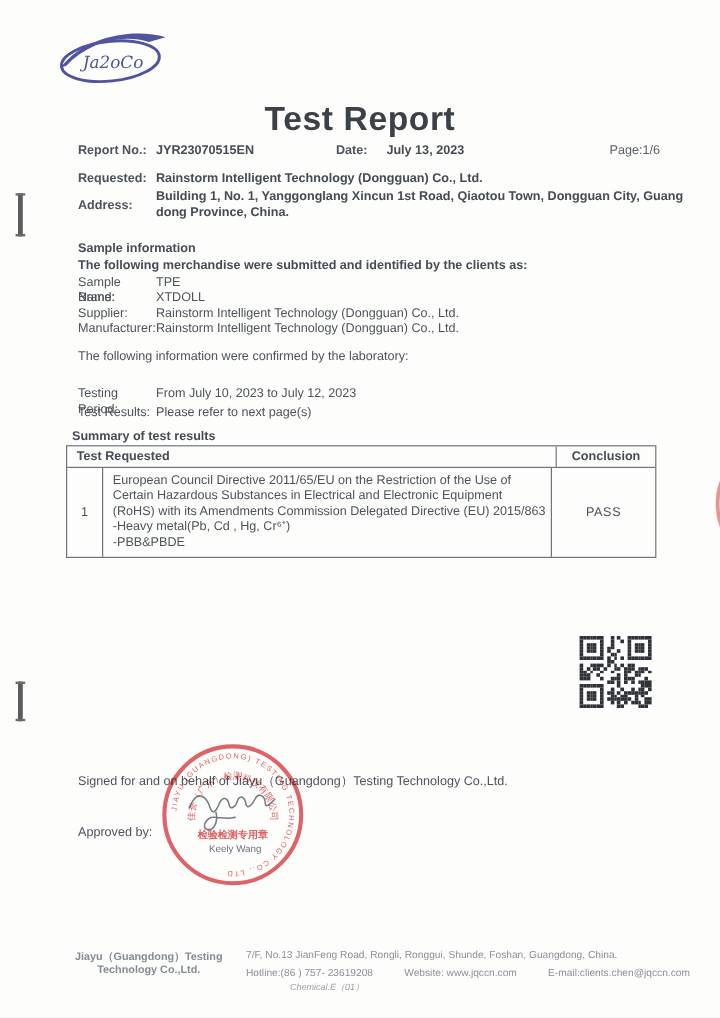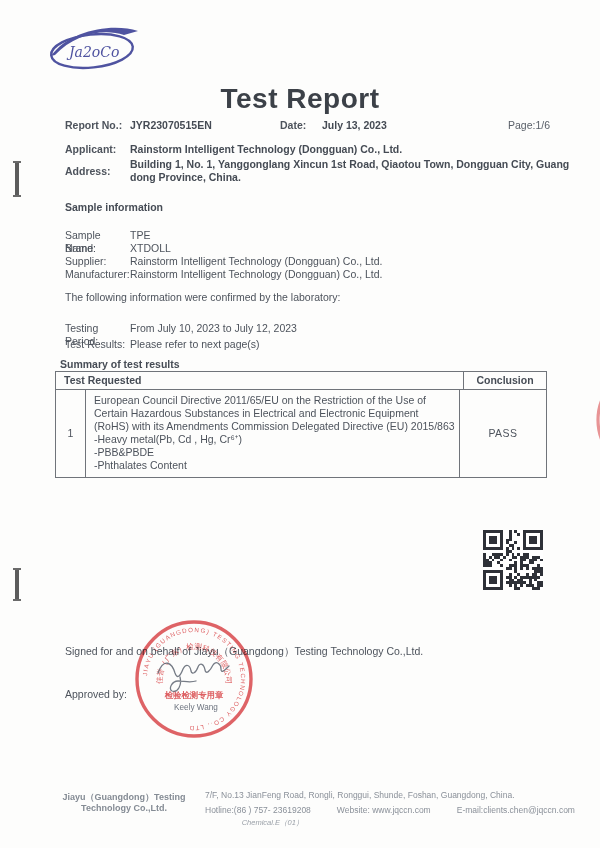--- a/index.html
+++ b/index.html
@@ -59,30 +59,31 @@
 
   <div class="abs" style="left:65px;top:119px;width:480px;">
     <span class="b" style="position:absolute;left:0;">Report No.:</span>
     <span class="b" style="position:absolute;left:65px;color:#454b54;">JYR23070515EN</span>
     <span class="b" style="position:absolute;left:215px;">Date:</span>
     <span class="b" style="position:absolute;left:257px;color:#454b54;">July 13, 2023</span>
     <span style="position:absolute;left:443px;color:#5a6069;">Page:1/6</span>
   </div>
 
   <div class="abs kv" style="left:65px;top:143px;width:500px;">
-    <span class="lab b">Applicant:</span>
+    <span class="lab b">Requested:</span>
     <span class="val b" style="color:#454b54;">Rainstorm Intelligent Technology (Dongguan) Co., Ltd.</span>
   </div>
 
   <div class="abs kv" style="left:65px;top:158px;width:510px;">
     <span class="lab b" style="align-self:center;">Address:</span>
     <span class="val b addr-val" style="color:#454b54;">Building 1, No. 1, Yanggonglang Xincun 1st Road, Qiaotou Town, Dongguan City, Guangdong Province, China.</span>
   </div>
 
   <div class="abs sec-title" style="left:65px;top:201px;">Sample information</div>
+  <div class="abs b" style="left:65px;top:215px;color:#464c55;">The following merchandise were submitted and identified by the clients as:</div>
 
   <div class="abs kv" style="left:65px;top:229px;width:500px;">
     <span class="lab">Sample Name:</span>
     <span class="val">TPE</span>
   </div>
   <div class="abs kv" style="left:65px;top:242px;width:500px;">
     <span class="lab">Brand:</span>
     <span class="val">XTDOLL</span>
   </div>
   <div class="abs kv" style="left:65px;top:255px;width:500px;">
@@ -109,21 +110,20 @@
     <div class="tbl-head">
       <span class="th-req">Test Requested</span>
       <span class="th-con">Conclusion</span>
     </div>
     <div class="tbl-row">
       <span class="td-no">1</span>
       <span class="td-desc">
         <div>European Council Directive 2011/65/EU on the Restriction of the Use of Certain Hazardous Substances in Electrical and Electronic Equipment (RoHS) with its Amendments Commission Delegated Directive (EU) 2015/863</div>
         <div>-Heavy metal(Pb, Cd , Hg, Cr⁶⁺)</div>
         <div>-PBB&amp;PBDE</div>
-        <div>-Phthalates Content</div>
       </span>
       <span class="td-con">PASS</span>
     </div>
   </div>
 
   <div class="abs stamp-frag">
     <svg width="140" height="100" viewBox="0 0 140 100">
       <circle cx="80" cy="50" r="52" fill="none" stroke="#dd5356" stroke-width="3.2"></circle>
       <defs>
           <path id="ringR" d="M 37 50 A 43 43 0 1 1 123 50 A 43 43 0 1 1 37 50"></path>

